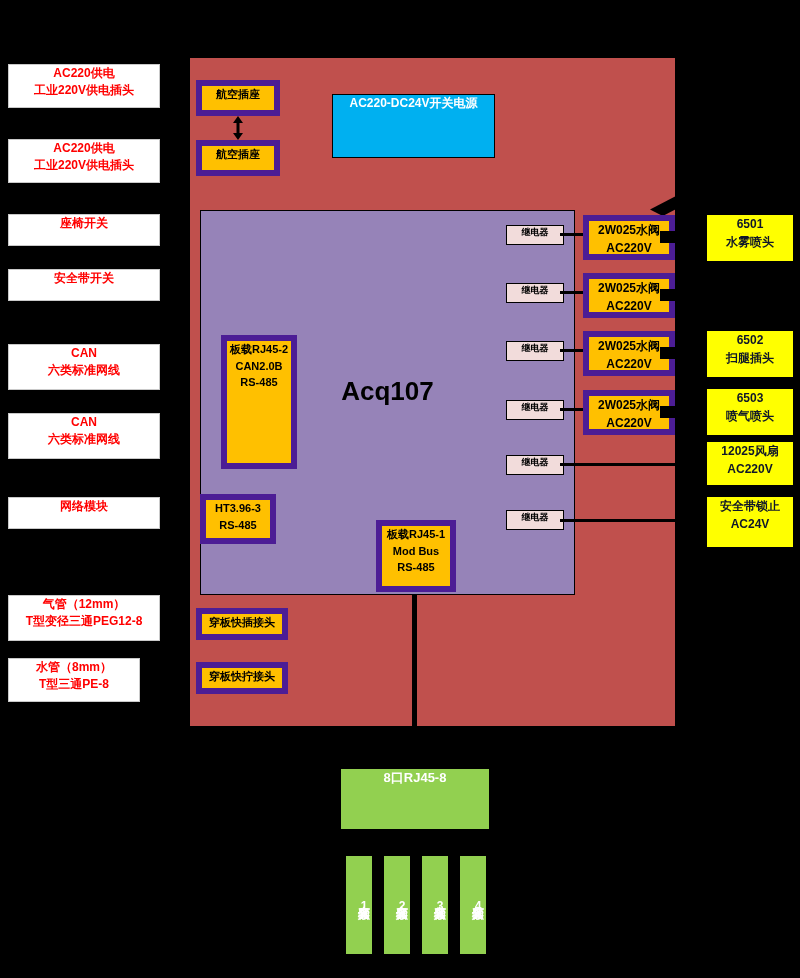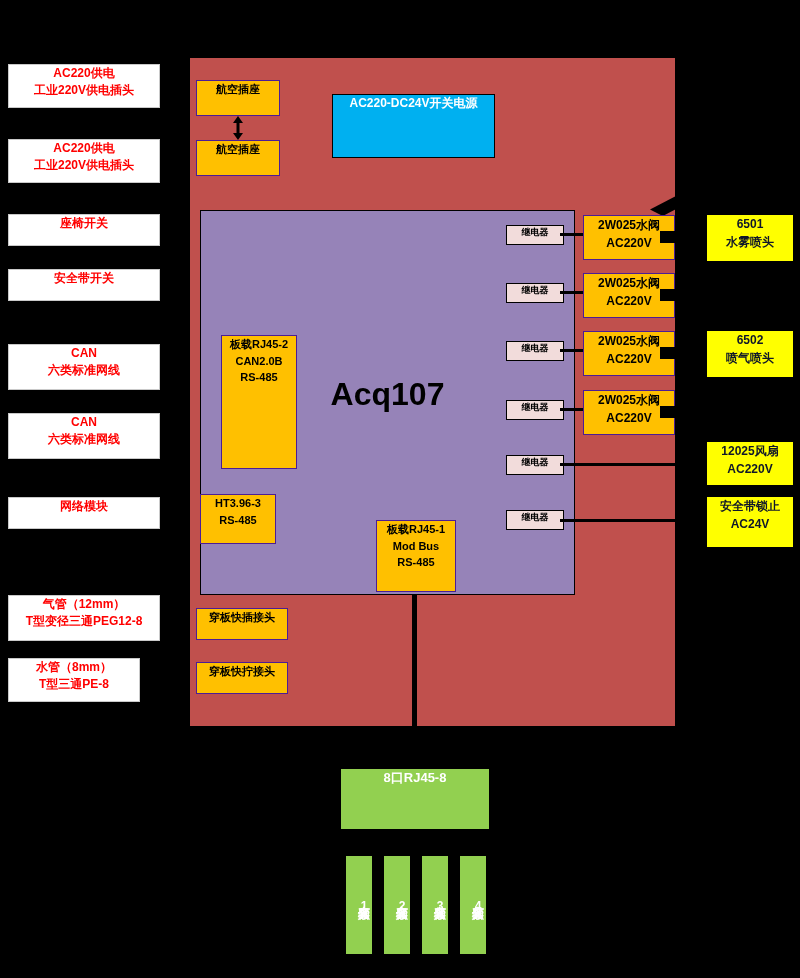--- a/index.html
+++ b/index.html
@@ -2,28 +2,28 @@
 <html><head>
 <meta charset="utf-8">
 <style>
   html,body{margin:0;padding:0;}
   body{background:#000;font-family:"Liberation Sans","DejaVu Sans",sans-serif;}
   #canvas{position:relative;width:800px;height:978px;background:#000;overflow:hidden;}
   .abs{position:absolute;box-sizing:border-box;}
   .box{display:flex;flex-direction:column;align-items:center;
        text-align:center;font-weight:bold;}
   .white-box{background:#ffffff;color:#ff0000;border:1px solid #c9c9c9;font-size:12px;line-height:1.45;}
-  .orange-box{background:#FFC000;color:#000;border:1px solid #4c1d95;font-size:11px;line-height:1.5;}
+  .orange-box{background:#FFC000;color:#000;border:6px solid #4c1d95;font-size:11px;line-height:1.5;}
   .yellow-box{background:#FFFF00;color:#0f172a;border:1px solid #000;font-size:12px;line-height:1.5;}
   .pink-box{background:#F2DCDB;color:#000;border:1px solid #000;font-size:9px;}
   .blue-box{background:#00B0F0;color:#fff;border:1px solid #000;font-size:12px;white-space:nowrap;}
   .green-box{background:#92D050;color:#fff;border:1px solid #000;font-size:13px;}
   .board{background:#C0504D;}
   .cpu{background:#9683B8;border:1px solid #000;}
-  .cpu-title{color:#000;font-weight:bold;font-size:32px;text-align:center;}
+  .cpu-title{color:#000;font-weight:bold;font-size:26px;text-align:center;}
   .h-line{background:#000;}
   .line-arrow::after{content:"";position:absolute;left:100%;top:50%;transform:translateY(-50%);
        border-left:12px solid #000;border-top:8px solid transparent;border-bottom:8px solid transparent;}
   .block-arrow{background:#000;}
   .block-arrow::after{content:"";position:absolute;left:100%;top:50%;transform:translateY(-50%);
        border-left:16px solid #000;border-top:11px solid transparent;border-bottom:11px solid transparent;}
   .vtext{writing-mode:vertical-rl;text-orientation:upright;letter-spacing:1px;font-size:12px;}
   .funnel{background:#000;clip-path:polygon(2% 0,98% 0,73% 100%,28% 100%);}
   .wedge{background:#000;clip-path:polygon(0 78%,78% 0,100% 22%,22% 100%);}
 </style>
@@ -129,20 +129,24 @@
   <div class="abs block-arrow" style="left:660px;top:289px;width:30px;height:12px;"></div>
   <div class="abs block-arrow" style="left:660px;top:347px;width:30px;height:12px;"></div>
   <div class="abs block-arrow" style="left:660px;top:406px;width:30px;height:12px;"></div>
 
   <div class="abs box yellow-box" style="left:706px;top:214px;width:88px;height:48px;">
     <span>6501</span>
     <span>水雾喷头</span>
   </div>
   <div class="abs box yellow-box" style="left:706px;top:330px;width:88px;height:48px;">
     <span>6502</span>
+    <span>扫腿插头</span>
+  </div>
+  <div class="abs box yellow-box" style="left:706px;top:388px;width:88px;height:48px;">
+    <span>6503</span>
     <span>喷气喷头</span>
   </div>
   <div class="abs box yellow-box" style="left:706px;top:441px;width:88px;height:45px;">
     <span>12025风扇</span>
     <span>AC220V</span>
   </div>
   <div class="abs box yellow-box" style="left:706px;top:496px;width:88px;height:52px;">
     <span>安全带锁止</span>
     <span>AC24V</span>
   </div>

